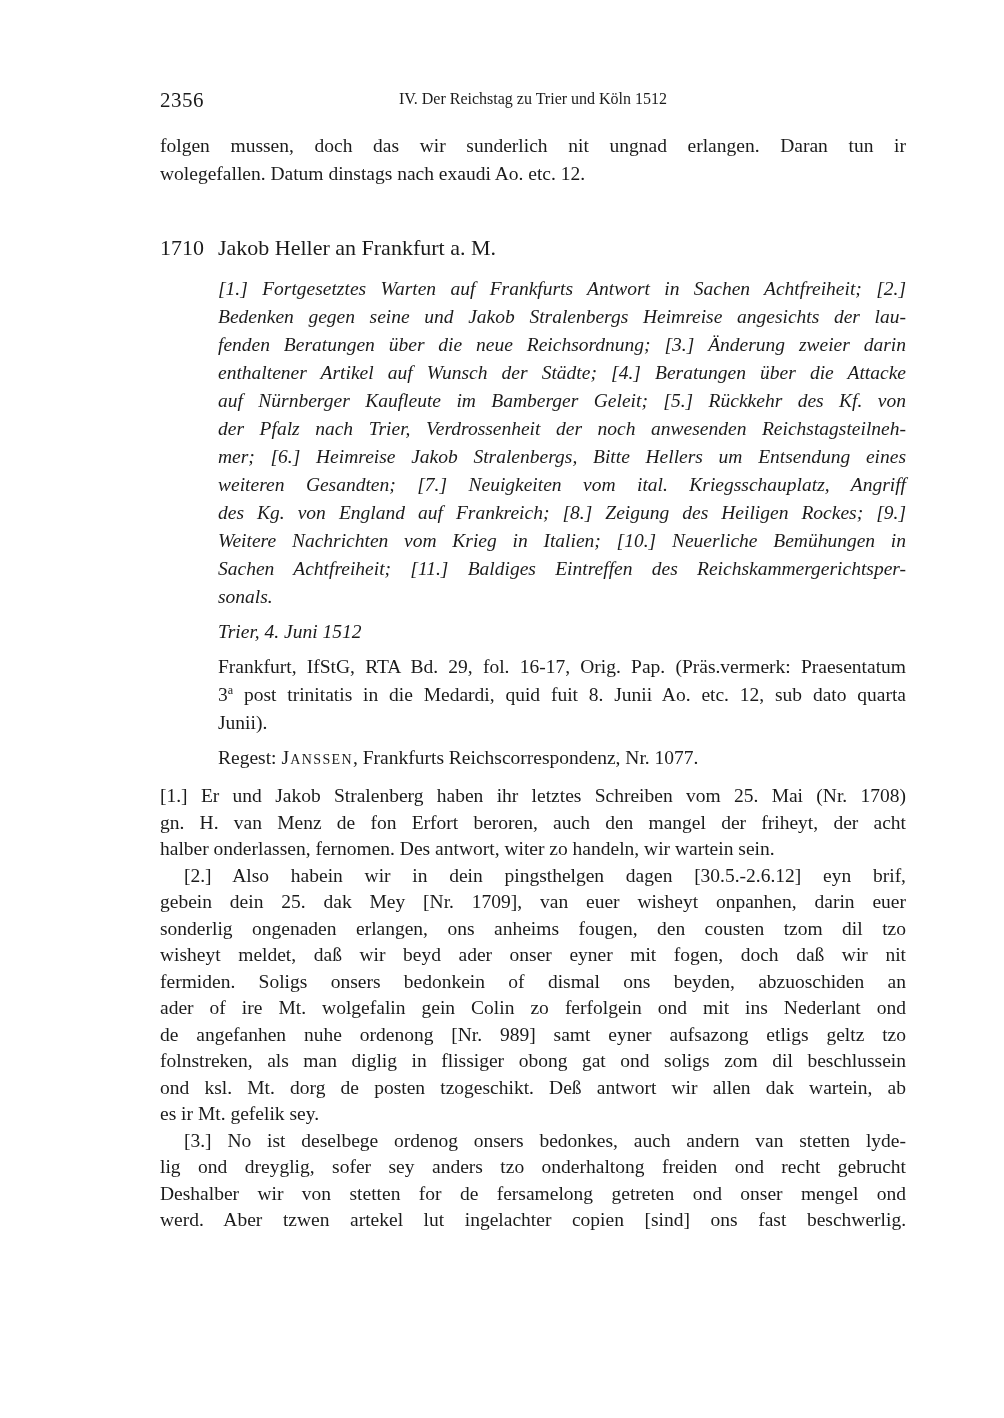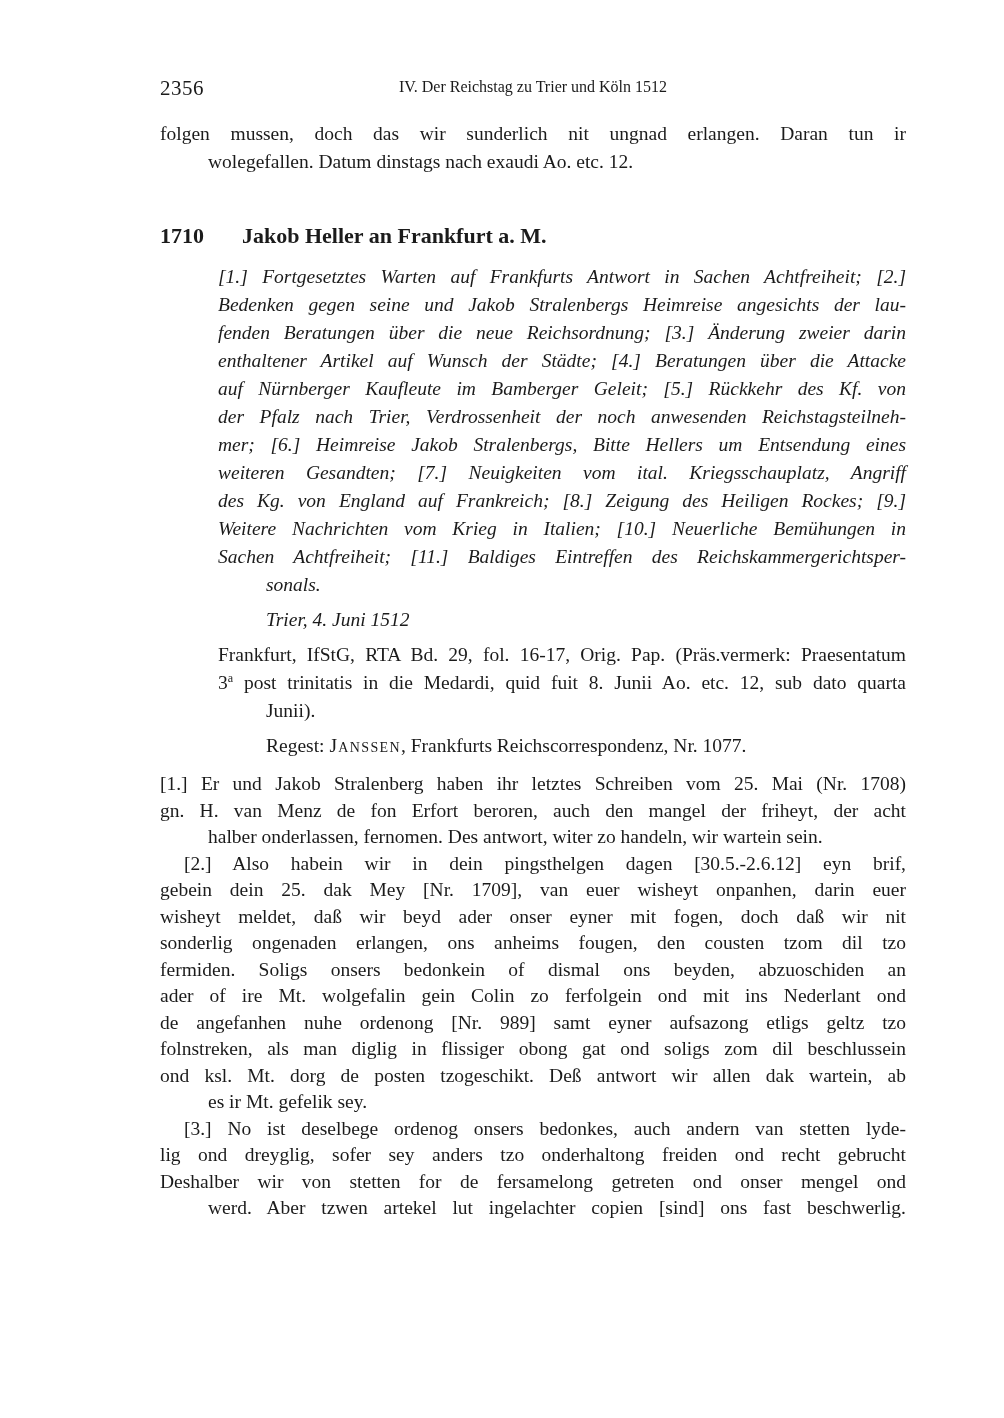--- a/index.html
+++ b/index.html
@@ -6,46 +6,45 @@
   body {
     width: 1004px; height: 1418px;
     background: #ffffff;
     color: #1b1b1b;
     font-family: "Liberation Serif", serif;
     position: relative;
     -webkit-font-smoothing: antialiased;
   }
   .content {
     position: absolute;
-    left: 160px; top: 76px;
+    left: 160px; top: 88px;
     width: 746px;
     font-size: 19.5px;
   }
   .page-head { position: relative; height: 28px; margin-bottom: 16px; }
   .page-num { position: absolute; left: 0; top: 0; font-size: 21px; letter-spacing: 0.5px; }
   .running-head { position: absolute; left: 0; right: 0; top: 2px; text-align: center; font-size: 16px; }
 
   .block { }
   .line { text-align: justify; text-align-last: justify; line-height: 28px; }
-  .block .line:last-child { text-align-last: left; margin-left: 48px; }
+  .block .line:last-child { text-align-last: left; }
   .block[data-justify-last="true"] .line:last-child { text-align-last: justify; }
   .block[data-first-indent="true"] .line:first-child { text-indent: 24px; }
 
   .body-para .line { line-height: 26.5px; }
 
   .indented { margin-left: 58px; }
   .italic-block { font-style: italic; }
 
   .entry-heading {
     display: flex;
     margin: 46px 0 13px 0;
-    font-weight: bold;
+    font-weight: normal;
     font-size: 22px;
     line-height: 28px;
-    gap: 24px;
   }
   .entry-number { width: 58px; flex: none; }
 
   .continuation { margin-bottom: 0; }
   .summary  { margin-bottom: 7px; }
   .dateline { margin-bottom: 7px; }
   .source   { margin-bottom: 7px; }
   .regest   { margin-bottom: 11px; }
   .para-gap { margin-bottom: 0; }
 
@@ -104,22 +103,22 @@
 
   <div class="block body-para para-gap">
       <div class="line"><span class="seg-i">[1.] Er und Jakob Stralenberg haben ihr letztes Schreiben vom 25. Mai (Nr. 1708)</span></div>
       <div class="line"><span>gn. H. van Menz de fon Erfort beroren, auch den mangel der friheyt, der acht</span></div>
       <div class="line"><span>halber onderlassen, fernomen. Des antwort, witer zo handeln, wir wartein sein.</span></div>
     </div>
 
   <div class="block body-para para-gap" data-first-indent="true">
       <div class="line"><span class="seg-i">[2.]</span><span> Also habein wir in dein pingsthelgen dagen </span><span class="seg-i">[30.5.-2.6.12]</span><span> eyn brif,</span></div>
       <div class="line"><span>gebein dein 25. dak Mey </span><span class="seg-i">[Nr. 1709]</span><span>, van euer wisheyt onpanhen, darin euer</span></div>
+      <div class="line"><span>sonderlig ongenaden erlangen, ons anheims fougen, den cousten tzom dil tzo</span></div>
       <div class="line"><span>wisheyt meldet, daß wir beyd ader onser eyner mit fogen, doch daß wir nit</span></div>
-      <div class="line"><span>sonderlig ongenaden erlangen, ons anheims fougen, den cousten tzom dil tzo</span></div>
       <div class="line"><span>fermiden. Soligs onsers bedonkein of dismal ons beyden, abzuoschiden an</span></div>
       <div class="line"><span>ader of ire Mt. wolgefalin gein Colin zo ferfolgein ond mit ins Nederlant ond</span></div>
       <div class="line"><span>de angefanhen nuhe ordenong </span><span class="seg-i">[Nr. 989]</span><span> samt eyner aufsazong etligs geltz tzo</span></div>
       <div class="line"><span>folnstreken, als man diglig in flissiger obong gat ond soligs zom dil beschlussein</span></div>
       <div class="line"><span>ond ksl. Mt. dorg de posten tzogeschikt. Deß antwort wir allen dak wartein, ab</span></div>
       <div class="line"><span>es ir Mt. gefelik sey.</span></div>
     </div>
 
   <div class="block body-para" data-first-indent="true" data-justify-last="true">
       <div class="line"><span class="seg-i">[3.]</span><span> No ist deselbege ordenog onsers bedonkes, auch andern van stetten lyde-</span></div>

